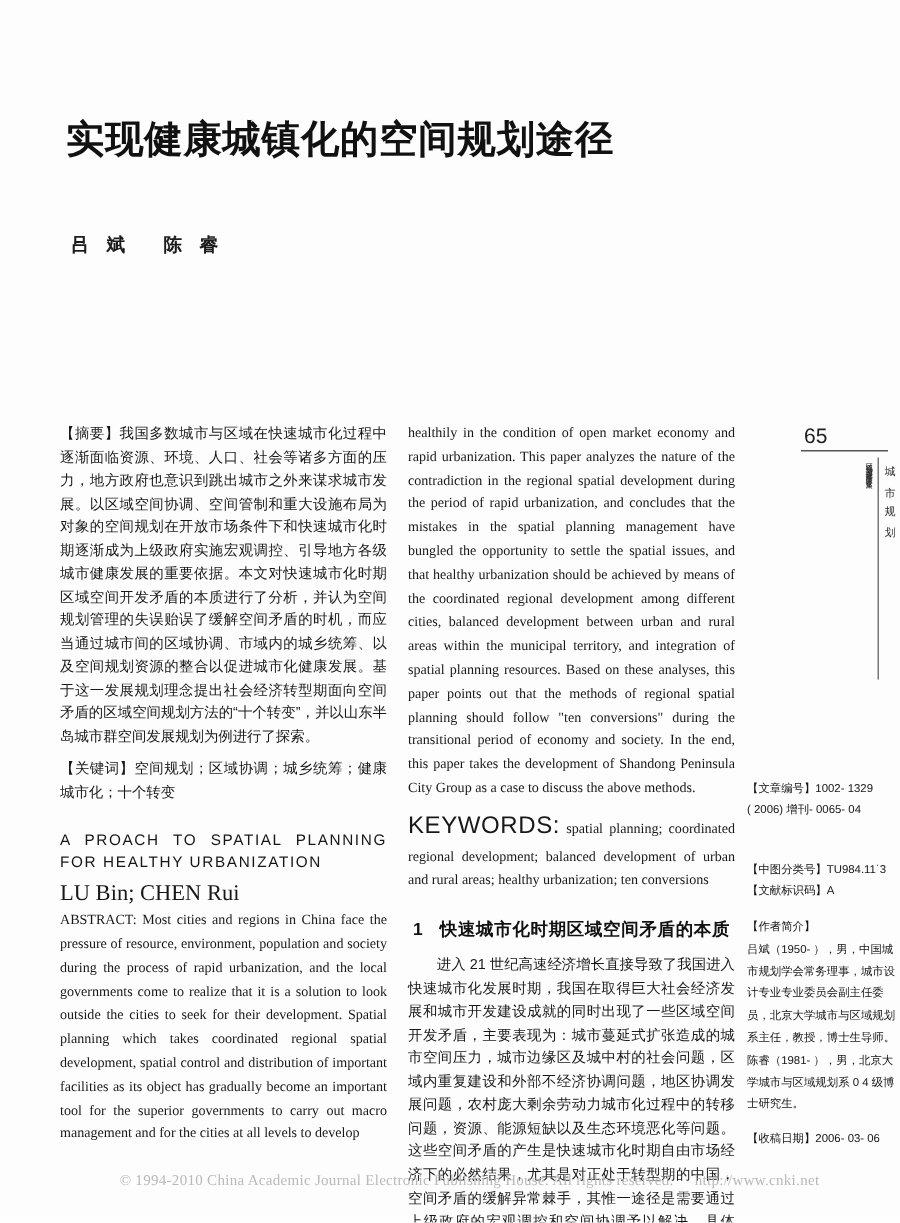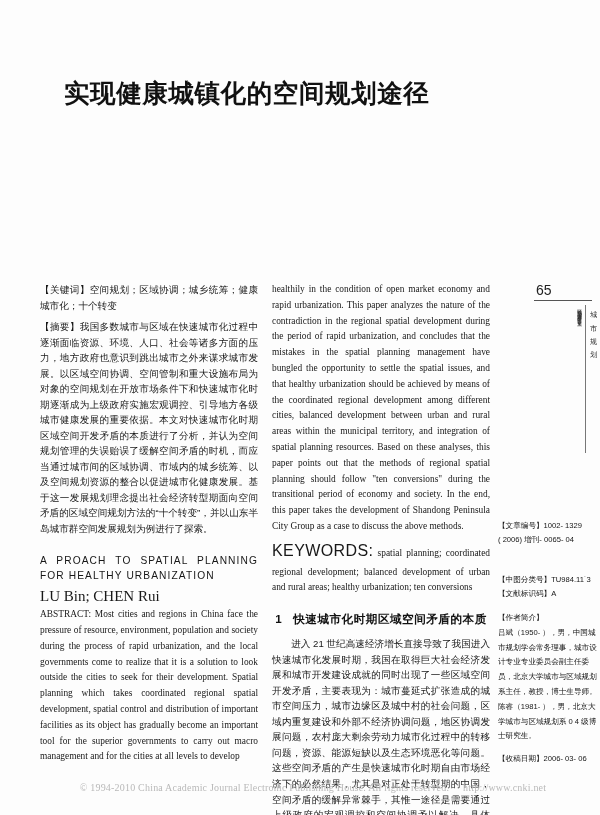--- a/index.html
+++ b/index.html
@@ -18,21 +18,21 @@
 
   .page {
     position: absolute;
     inset: 0;
     background: #fdfdfd;
   }
 
   
   .title-zone {
     position: absolute;
-    left: 64px;
+    left: 44px;
     top: 78px;
     width: 510px;
   }
   .doc-title {
     font-family: "Liberation Sans", "DejaVu Sans", sans-serif;
     font-size: 25.5px;
     font-weight: bold;
     letter-spacing: 0.6px;
     color: #111;
     margin: 0;
@@ -191,25 +191,29 @@
 </style>
 </head>
 <body>
 
 <div class="page">
 
   <div class="title-zone">
     <h1 class="doc-title">实现健康城镇化的空间规划途径</h1>
   </div>
 
+  <div class="authors">
+    <span>吕 斌</span>
+    <span>陈 睿</span>
+  </div>
 
   <div class="col col-left">
+    <p class="cn-body"><span>【摘要】</span><span>我国多数城市与区域在快速城市化过程中逐渐面临资源、环境、人口、社会等诸多方面的压力，地方政府也意识到跳出城市之外来谋求城市发展。以区域空间协调、空间管制和重大设施布局为对象的空间规划在开放市场条件下和快速城市化时期逐渐成为上级政府实施宏观调控、引导地方各级城市健康发展的重要依据。本文对快速城市化时期区域空间开发矛盾的本质进行了分析，并认为空间规划管理的失误贻误了缓解空间矛盾的时机，而应当通过城市间的区域协调、市域内的城乡统筹、以及空间规划资源的整合以促进城市化健康发展。基于这一发展规划理念提出社会经济转型期面向空间矛盾的区域空间规划方法的“十个转变”，并以山东半岛城市群空间发展规划为例进行了探索。</span></p>
+
     <p class="cn-body"><span>【关键词】</span><span>空间规划；区域协调；城乡统筹；健康城市化；十个转变</span></p>
-
-    <p class="cn-body"><span>【摘要】</span><span>我国多数城市与区域在快速城市化过程中逐渐面临资源、环境、人口、社会等诸多方面的压力，地方政府也意识到跳出城市之外来谋求城市发展。以区域空间协调、空间管制和重大设施布局为对象的空间规划在开放市场条件下和快速城市化时期逐渐成为上级政府实施宏观调控、引导地方各级城市健康发展的重要依据。本文对快速城市化时期区域空间开发矛盾的本质进行了分析，并认为空间规划管理的失误贻误了缓解空间矛盾的时机，而应当通过城市间的区域协调、市域内的城乡统筹、以及空间规划资源的整合以促进城市化健康发展。基于这一发展规划理念提出社会经济转型期面向空间矛盾的区域空间规划方法的“十个转变”，并以山东半岛城市群空间发展规划为例进行了探索。</span></p>
 
     <div class="en-title">A PROACH TO SPATIAL PLANNING FOR HEALTHY URBANIZATION</div>
 
     <div class="en-authors">LU Bin; CHEN Rui</div>
 
     <p class="en-body"><span>ABSTRACT:</span> <span>Most cities and regions in China face the pressure of resource, environment, population and society during the process of rapid urbanization, and the local governments come to realize that it is a solution to look outside the cities to seek for their development. Spatial planning which takes coordinated regional spatial development, spatial control and distribution of important facilities as its object has gradually become an important tool for the superior governments to carry out macro management and for the cities at all levels to develop</span></p>
   </div>
 
   <div class="col col-mid">
     <p class="en-body">healthily in the condition of open market economy and rapid urbanization. This paper analyzes the nature of the contradiction in the regional spatial development during the period of rapid urbanization, and concludes that the mistakes in the spatial planning management have bungled the opportunity to settle the spatial issues, and that healthy urbanization should be achieved by means of the coordinated regional development among different cities, balanced development between urban and rural areas within the municipal territory, and integration of spatial planning resources. Based on these analyses, this paper points out that the methods of regional spatial planning should follow "ten conversions" during the transitional period of economy and society. In the end, this paper takes the development of Shandong Peninsula City Group as a case to discuss the above methods.</p>

